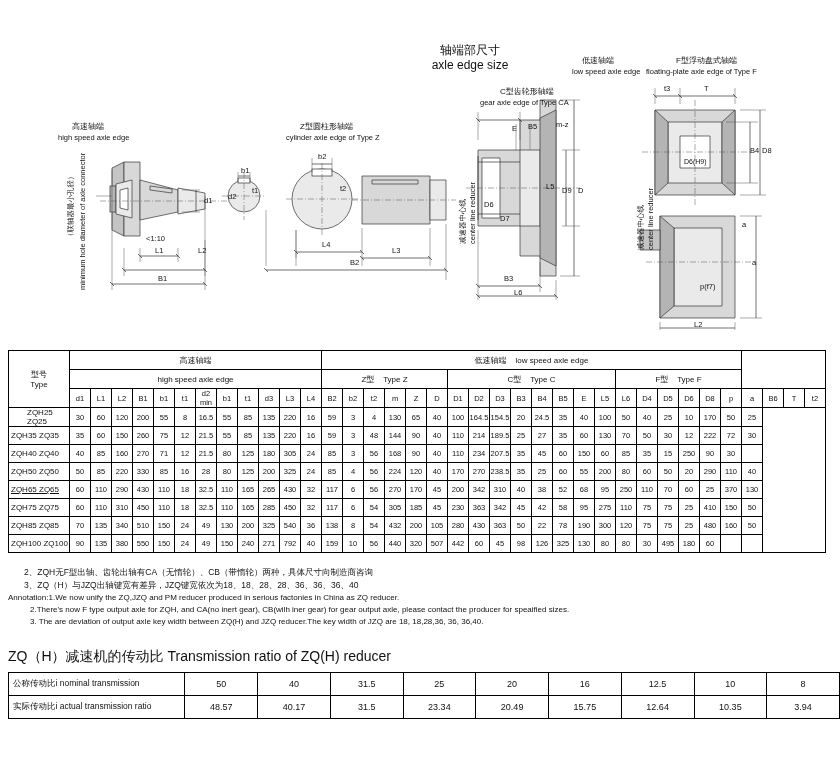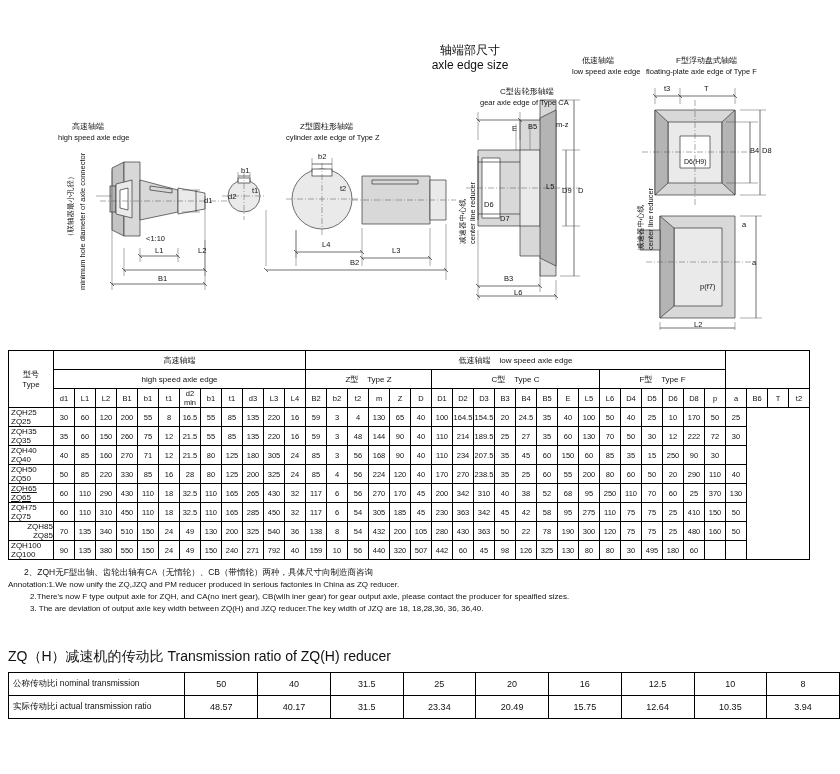--- a/index.html
+++ b/index.html
@@ -290,21 +290,21 @@
         <td class="colsm">D6</td>
         <td class="colsm">D8</td>
         <td class="colsm">p</td>
         <td class="colsm">a</td>
         <td class="colsm">B6</td>
         <td class="colsm">T</td>
         <td class="colsm">t2</td>
       </tr>
 
     <tr>
-          <td class="rowlabel" style="text-align: left; padding-left: 2px;">ZQH25  ZQ25</td>
+          <td class="rowlabel" style="text-align: left; padding-left: 18px;">ZQH25  ZQ25</td>
           <td>30</td>
           <td>60</td>
           <td>120</td>
           <td>200</td>
           <td>55</td>
           <td>8</td>
           <td>16.5</td>
           <td>55</td>
           <td>85</td>
           <td>135</td>
@@ -506,21 +506,21 @@
           <td>275</td>
           <td>110</td>
           <td>75</td>
           <td>75</td>
           <td>25</td>
           <td>410</td>
           <td>150</td>
           <td>50</td>
         </tr>
         <tr>
-          <td class="rowlabel" style="text-align: right; padding-left: 2px;">ZQH85  ZQ85</td>
+          <td class="rowlabel" style="text-align: left; padding-left: 2px;">ZQH85  ZQ85</td>
           <td>70</td>
           <td>135</td>
           <td>340</td>
           <td>510</td>
           <td>150</td>
           <td>24</td>
           <td>49</td>
           <td>130</td>
           <td>200</td>
           <td>325</td>
@@ -582,20 +582,21 @@
           <td>180</td>
           <td>60</td>
           <td></td>
           <td></td>
         </tr>
       </tbody>
   </table>
 
   <div class="notes">
     <div style="padding-left:16px;">2、ZQH无F型出轴、齿轮出轴有CA（无惰轮）、CB（带惰轮）两种，具体尺寸向制造商咨询</div>
+    <div style="padding-left:16px;">3、ZQ（H）与JZQ出轴键宽有差异，JZQ键宽依次为18、18、28、28、36、36、36、40</div>
     <div class="en">Annotation:1.We now unify the ZQ,JZQ and PM reducer produced in serious factonies in China as ZQ reducer.</div>
     <div class="en" style="padding-left:22px;">2.There's now F type output axle for ZQH, and CA(no inert gear), CB(wilh iner gear) for gear output axle, please contact the producer for speaified sizes.</div>
     <div class="en" style="padding-left:22px;">3. The are deviation of output axle key width between ZQ(H) and JZQ reducer.The key width of JZQ are 18, 18,28,36, 36, 36,40.</div>
   </div>
 
   <div class="ratio-title">ZQ（H）减速机的传动比   Transmission ratio of ZQ(H) reducer</div>
   <table class="ratio-tbl">
     <tbody>
       <tr>
         <td class="head">公称传动比i nominal transmission</td>

